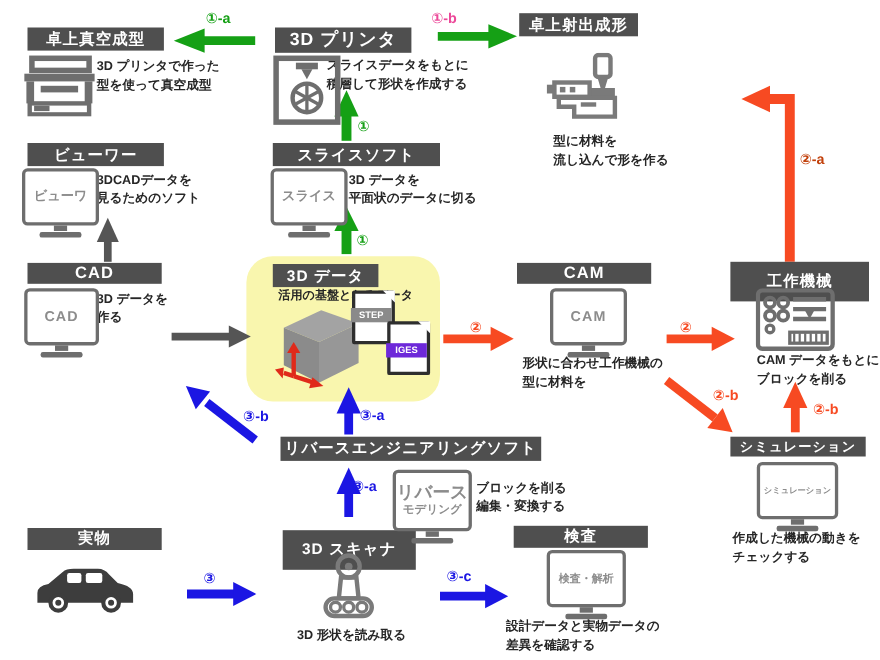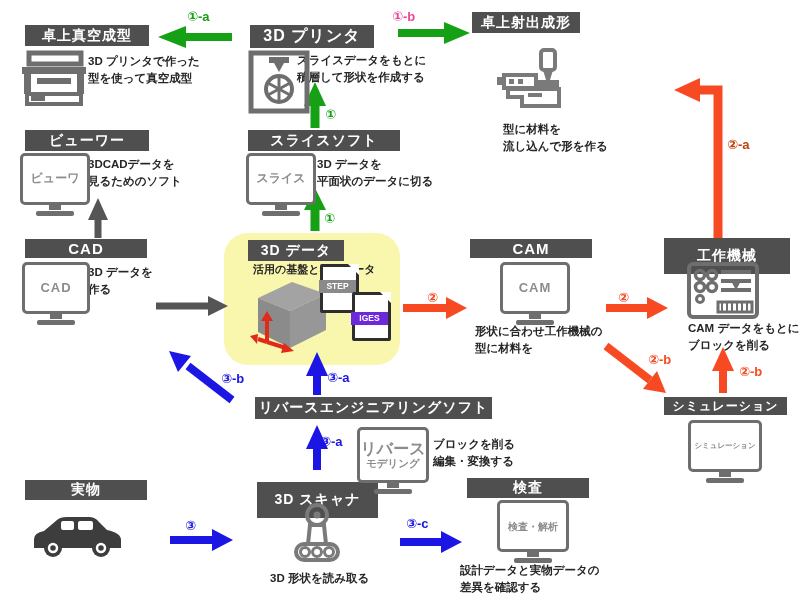--- a/index.html
+++ b/index.html
@@ -167,20 +167,24 @@
       <div>型に材料を</div>
   </div>
   <div class="desc" style="left:688px;top:320px">
     <div>CAM データをもとに</div>
       <div>ブロックを削る</div>
   </div>
   <div class="desc" style="left:433px;top:436px">
     <div>ブロックを削る</div>
       <div>編集・変換する</div>
   </div>
+  <div class="desc" style="left:666px;top:482px">
+    <div>作成した機械の動きを</div>
+      <div>チェックする</div>
+  </div>
   <div class="desc" style="left:270px;top:570px">3D 形状を読み取る</div>
   <div class="desc" style="left:460px;top:562px">
     <div>設計データと実物データの</div>
       <div>差異を確認する</div>
   </div>
 
   <div class="mon" style="left:20px;top:153px">
     <div class="mon-screen" style="width:64px;height:46px">
         <span class="mon-text">ビューワ</span>
       </div>

